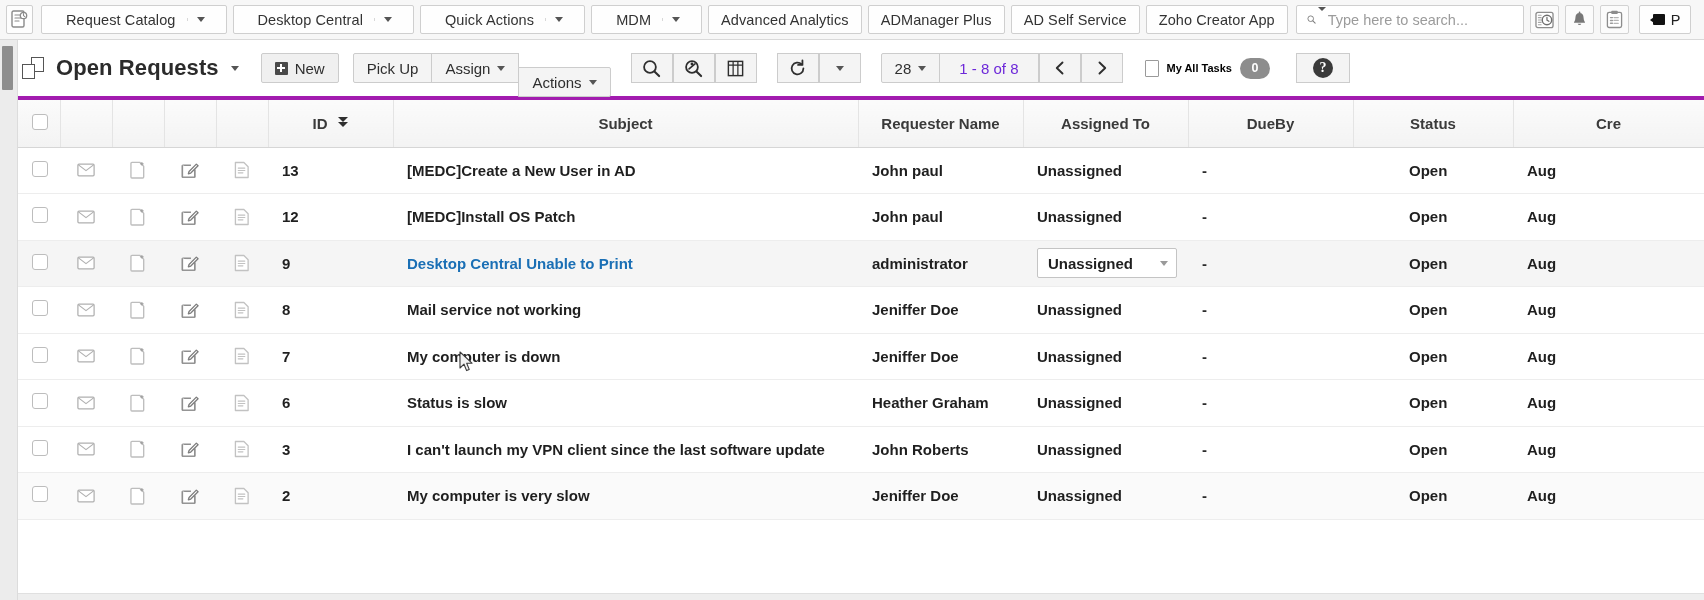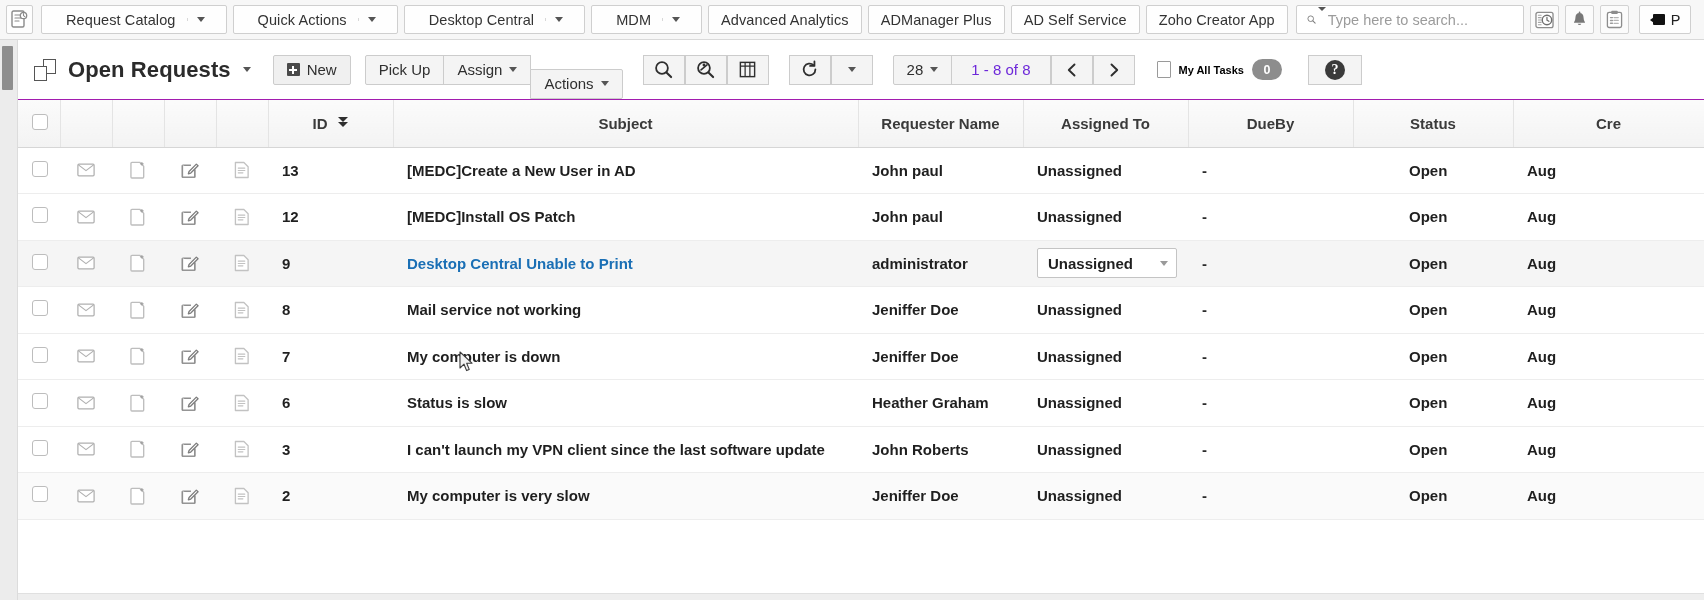--- a/index.html
+++ b/index.html
@@ -135,24 +135,24 @@
     position: absolute; left: 18px; top: 40px;
     width: 1686px; height: 560px;
     background: #fff;
     overflow: hidden;
   }
 
   
   .list-toolbar {
     height: 60px;
     display: flex; align-items: center;
-    padding-left: 16px;
+    padding-left: 4px;
     gap: 0;
     background: #fff;
-    border-bottom: 1px solid #a21caf;
+    border-bottom: 4px solid #a21caf;
     text-align: center;
   }
   .view-title {
     display: flex; align-items: center; gap: 12px;
     margin-right: 22px;
   }
   .view-title .tname {
     font-size: 22px; color: #2b2b2b; font-weight: 600;
     letter-spacing: .1px;
   }
@@ -325,28 +325,28 @@
   </div>
 
   <div class="tb-btn split">
     <span class="lbl">Request Catalog</span>
     <span class="caretbox">
         <i class="caret"></i>
       </span>
   </div>
 
   <div class="tb-btn split">
-    <span class="lbl">Quick Actions</span>
+    <span class="lbl">Desktop Central</span>
     <span class="caretbox">
         <i class="caret"></i>
       </span>
   </div>
 
   <div class="tb-btn split">
-    <span class="lbl">Desktop Central</span>
+    <span class="lbl">Quick Actions</span>
     <span class="caretbox">
         <i class="caret"></i>
       </span>
   </div>
 
   <div class="tb-btn split">
     <span class="lbl">MDM</span>
     <span class="caretbox">
         <i class="caret"></i>
       </span>

